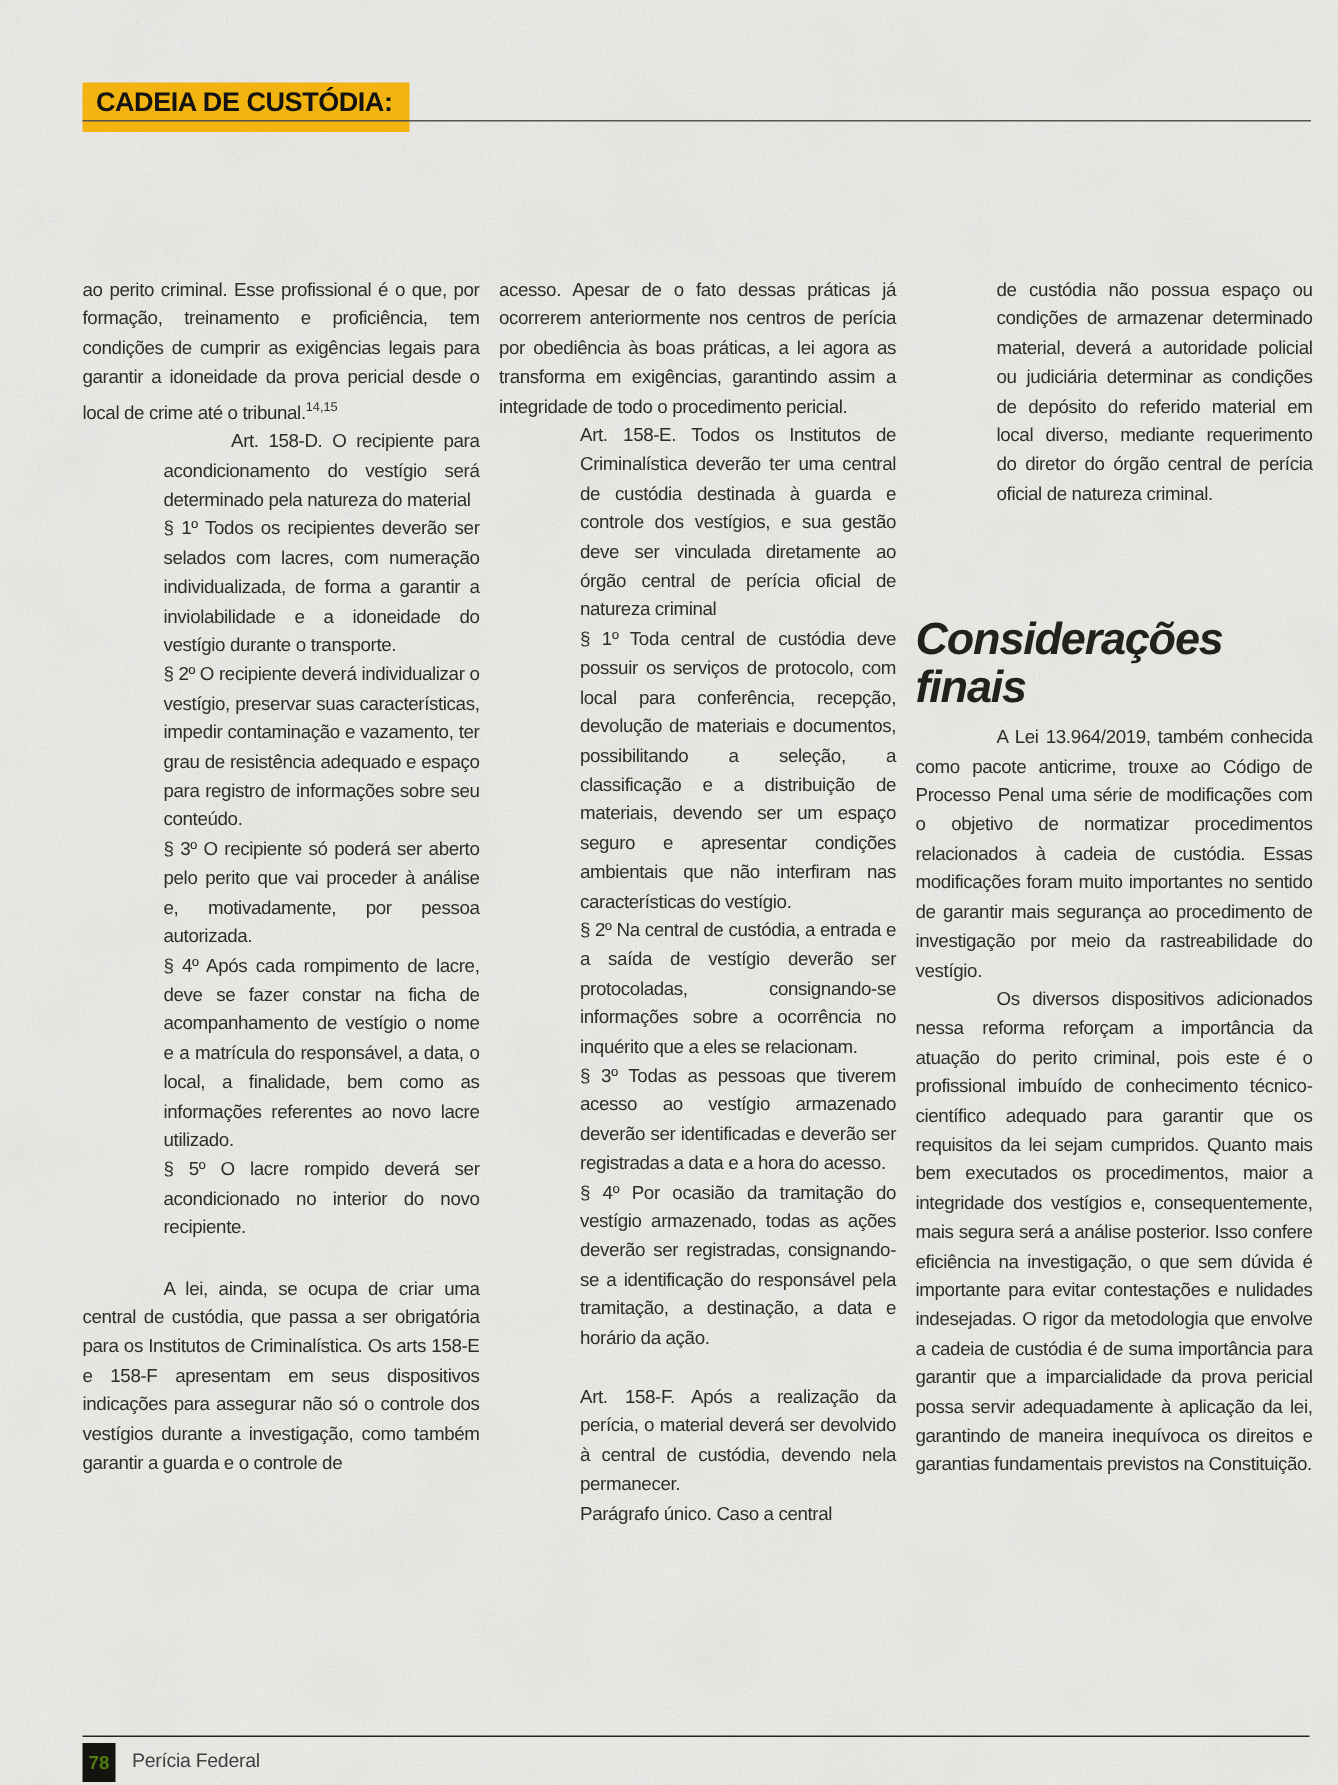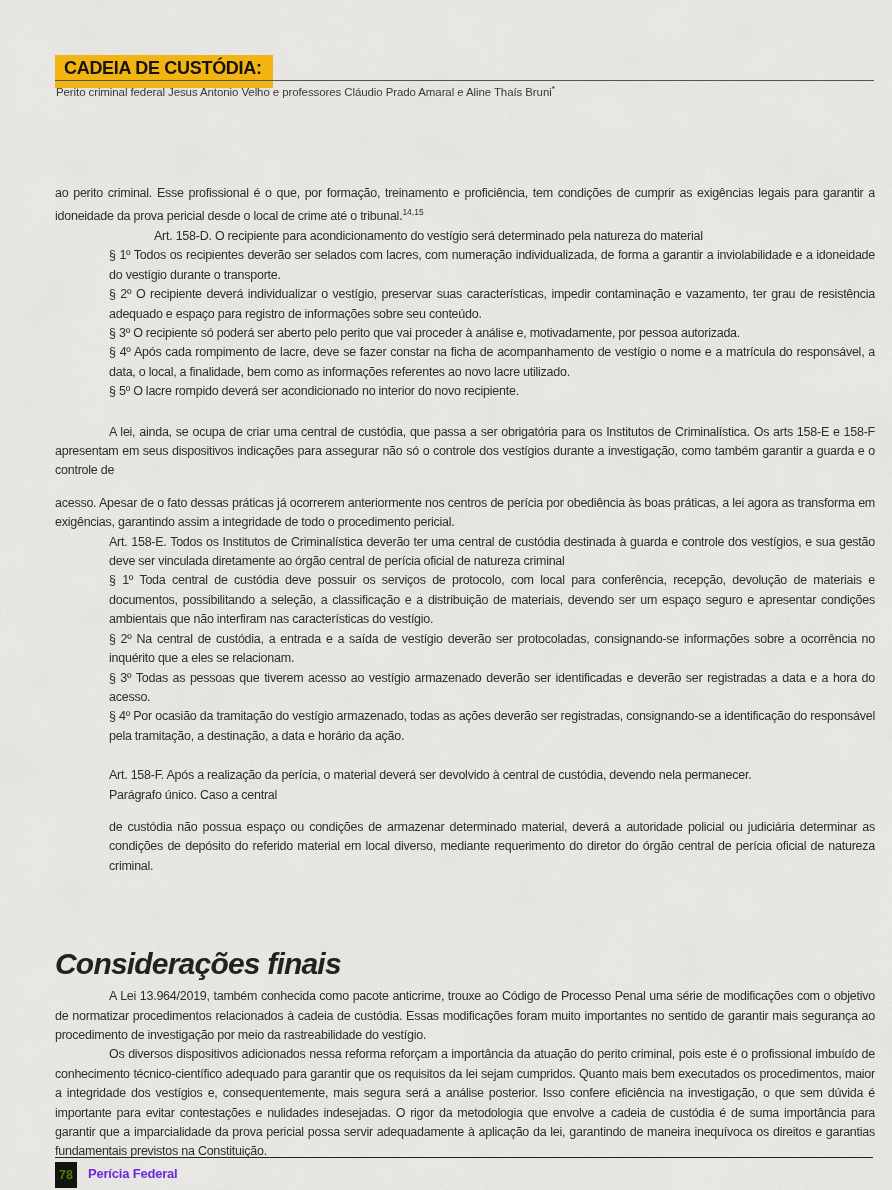--- a/index.html
+++ b/index.html
@@ -32,21 +32,21 @@
   .byline{
     position:absolute;left:56px;top:84px;right:18px;
     margin:0;font-size:11.5px;color:#3b3936;
     letter-spacing:-0.1px;
   }
   .byline sup{font-size:8px;font-weight:bold;}
 
   
   .columns{
     position:absolute;left:55px;top:184px;right:17px;bottom:50px;
-    display:flex;gap:13px;flex-direction:column;
+    display:flex;gap:13px;
   }
   .col{flex:1;min-width:0;}
   .col p{
     margin:0;
     font-size:12.5px;line-height:19.4px;
     letter-spacing:-0.25px;
     text-align:justify;
     text-justify:inter-word;
   }
   .quote{margin-left:54px;}
@@ -71,21 +71,21 @@
   }
   .page-number-box{
     position:absolute;left:55px;top:1162px;
     width:22px;height:26px;
     background:#15130f;color:#4d7c0f;
     font-size:12.5px;font-weight:bold;
     display:flex;align-items:center;justify-content:center;
   }
   .magazine-name{
     position:absolute;left:88px;top:1166px;
-    font-size:13px;font-weight:bold;color:#6d28d9;
+    font-size:13px;font-weight:normal;color:#404040;
     letter-spacing:-0.2px;
   }
 </style>
 </head>
 <body>
 
 <div class="page">
 
   <svg class="texture" width="892" height="1190" xmlns="http://www.w3.org/2000/svg">
     <defs>
@@ -99,21 +99,20 @@
       </filter>
     </defs>
     <rect width="892" height="1190" filter="url(#grainSoft)" opacity="0.07"></rect>
     <rect width="892" height="1190" filter="url(#grainFine)" opacity="0.12"></rect>
   </svg>
 
   <div class="kicker">
     <span>CADEIA DE CUSTÓDIA:</span>
   </div>
   <div class="header-rule"></div>
-  <p class="byline"><span>Perito criminal federal Jesus Antonio Velho e professores Cláudio Prado Amaral e Aline Thaís Bruni</span><sup>*</sup></p>
 
   <main class="columns">
 
     <section class="col">
       <p><span>ao perito criminal. Esse profissional é o que, por formação, treinamento e proficiência, tem condições de cumprir as exigências legais para garantir a idoneidade da prova pericial desde o local de crime até o tribunal.</span><sup class="refs">14,15</sup></p>
       <div class="quote">
         <p class="fl-indent">Art. 158-D. O recipiente para acondicionamento do vestígio será determinado pela natureza do material</p>
         <p>§ 1º Todos os recipientes deverão ser selados com lacres, com numeração individualizada, de forma a garantir a inviolabilidade e a idoneidade do vestígio durante o transporte.</p>
         <p>§ 2º O recipiente deverá individualizar o vestígio, preservar suas características, impedir contaminação e vazamento, ter grau de resistência adequado e espaço para registro de informações sobre seu conteúdo.</p>
         <p>§ 3º O recipiente só poderá ser aberto pelo perito que vai proceder à análise e, motivadamente, por pessoa autorizada.</p>

